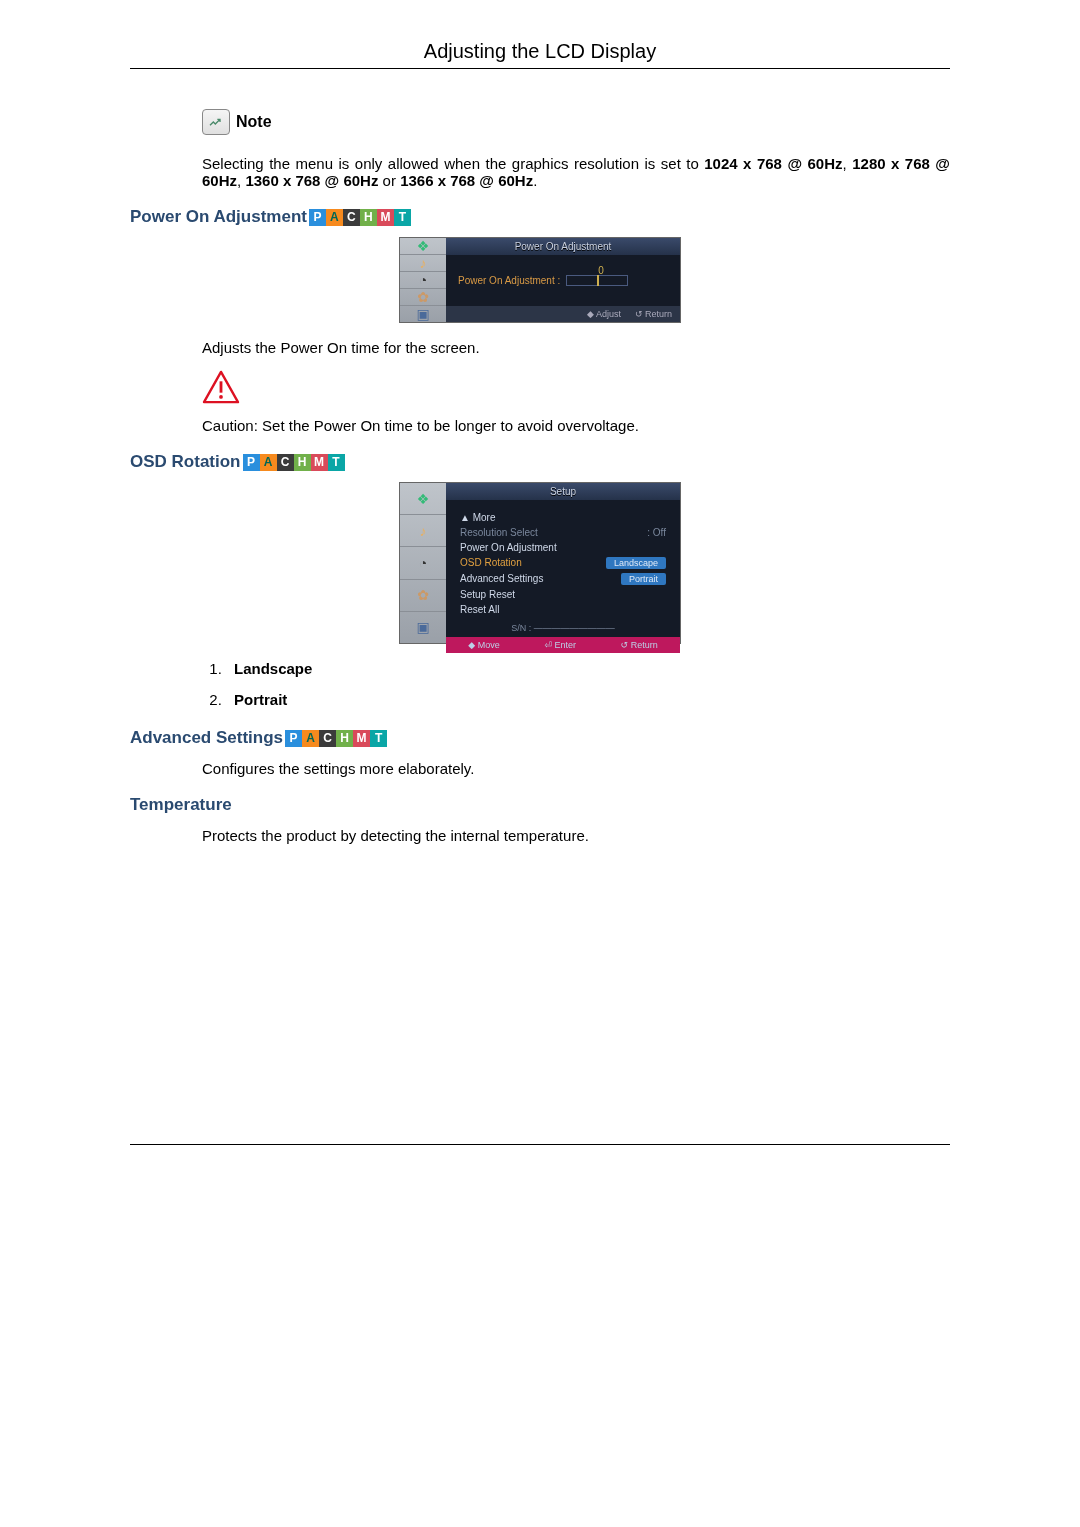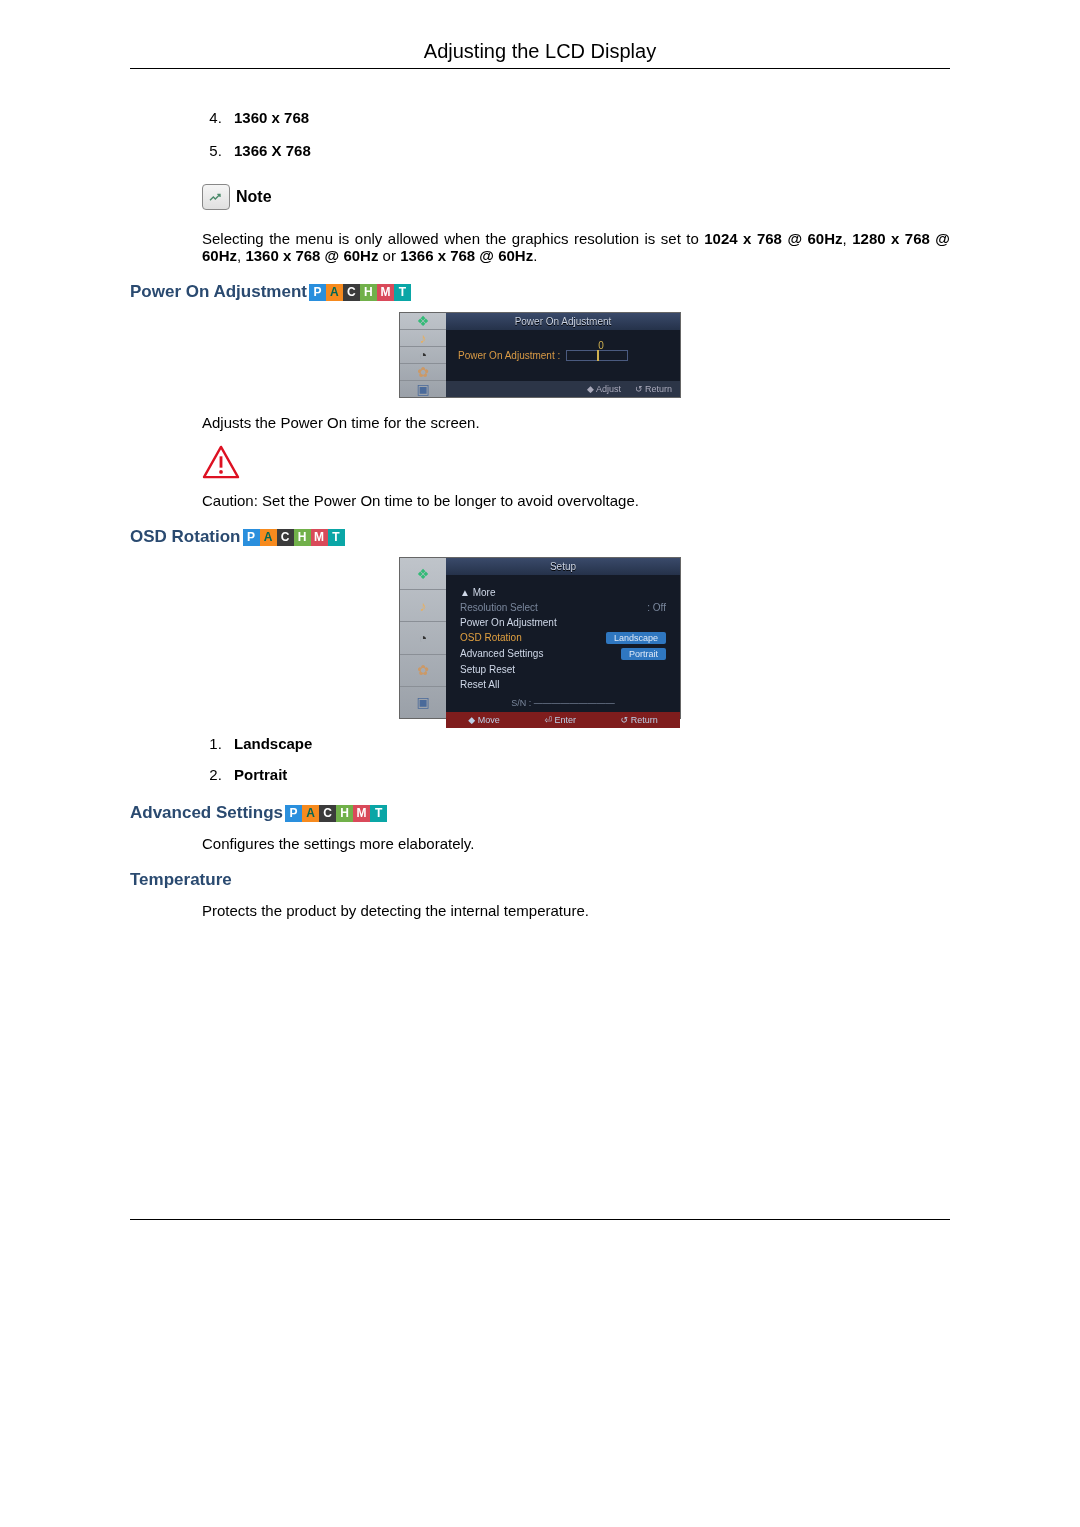--- a/index.html
+++ b/index.html
@@ -179,21 +179,21 @@
     border-radius: 2px;
     font-size: 9px;
   }
   .osd-sn {
     text-align: center;
     color: #7a879c;
     font-size: 9px;
     padding: 2px 0 4px 0;
   }
   .osd-footer3 {
-    background: #7f1d1d;
+    background: #be185d;
     color: #bcd0e7;
     font-size: 9px;
     display: flex;
     justify-content: space-around;
     padding: 3px 0;
   }
   .caution-icon {
     margin-left: 72px;
     margin-bottom: 10px;
   }
@@ -219,24 +219,20 @@
   .osd-ico { font-size: 14px; }
 </style>
 </head>
 <body>
 
 <div class="page">
   <div class="header">
     <span>Adjusting the LCD Display</span>
   </div>
 
-  <ol class="resolutions" start="4">
-    <li>1360 x 768</li>
-    <li>1366 X 768</li>
-  </ol>
 
   <div class="note-row">
     <div class="note-icon">
       <svg width="16" height="16" viewBox="0 0 24 24" fill="none" stroke="#4a8a6a" stroke-width="2">
         <path d="M3 17l5-5 3 3 7-7M14 8h4v4"></path>
       </svg>
     </div>
     <span class="note-label">Note</span>
   </div>
 

